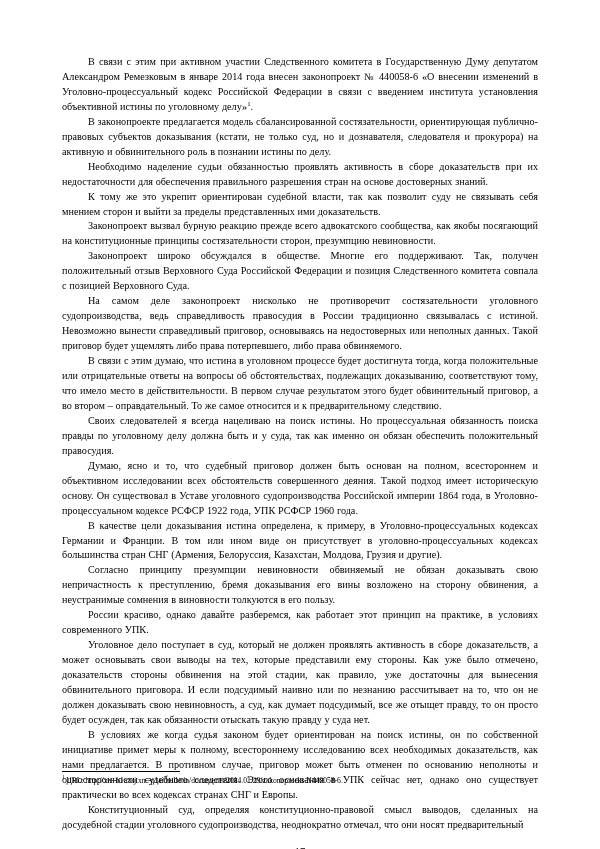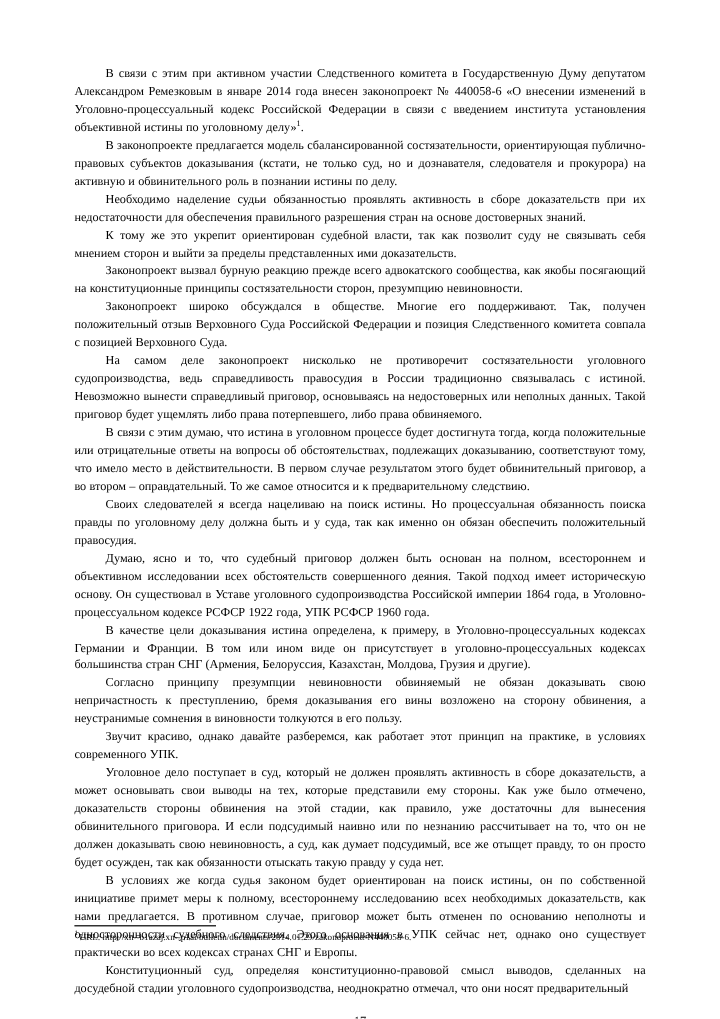--- a/index.html
+++ b/index.html
@@ -92,21 +92,21 @@
     <p class="para">Необходимо наделение судьи обязанностью проявлять активность в сборе доказательств при их недостаточности для обеспечения правильного разрешения стран на основе достоверных знаний.</p>
     <p class="para">К тому же это укрепит ориентирован судебной власти, так как позволит суду не связывать себя мнением сторон и выйти за пределы представленных ими доказательств.</p>
     <p class="para">Законопроект вызвал бурную реакцию прежде всего адвокатского сообщества, как якобы посягающий на конституционные принципы состязательности сторон, презумпцию невиновности.</p>
     <p class="para">Законопроект широко обсуждался в обществе. Многие его поддерживают. Так, получен положительный отзыв Верховного Суда Российской Федерации и позиция Следственного комитета совпала с позицией Верховного Суда.</p>
     <p class="para">На самом деле законопроект нисколько не противоречит состязательности уголовного судопроизводства, ведь справедливость правосудия в России традиционно связывалась с истиной. Невозможно вынести справедливый приговор, основываясь на недостоверных или неполных данных. Такой приговор будет ущемлять либо права потерпевшего, либо права обвиняемого.</p>
     <p class="para">В связи с этим думаю, что истина в уголовном процессе будет достигнута тогда, когда положительные или отрицательные ответы на вопросы об обстоятельствах, подлежащих доказыванию, соответствуют тому, что имело место в действительности. В первом случае результатом этого будет обвинительный приговор, а во втором – оправдательный. То же самое относится и к предварительному следствию.</p>
     <p class="para">Своих следователей я всегда нацеливаю на поиск истины. Но процессуальная обязанность поиска правды по уголовному делу должна быть и у суда, так как именно он обязан обеспечить положительный правосудия.</p>
     <p class="para">Думаю, ясно и то, что судебный приговор должен быть основан на полном, всестороннем и объективном исследовании всех обстоятельств совершенного деяния. Такой подход имеет историческую основу. Он существовал в Уставе уголовного судопроизводства Российской империи 1864 года, в Уголовно-процессуальном кодексе РСФСР 1922 года, УПК РСФСР 1960 года.</p>
     <p class="para">В качестве цели доказывания истина определена, к примеру, в Уголовно-процессуальных кодексах Германии и Франции. В том или ином виде он присутствует в уголовно-процессуальных кодексах большинства стран СНГ (Армения, Белоруссия, Казахстан, Молдова, Грузия и другие).</p>
     <p class="para">Согласно принципу презумпции невиновности обвиняемый не обязан доказывать свою непричастность к преступлению, бремя доказывания его вины возложено на сторону обвинения, а неустранимые сомнения в виновности толкуются в его пользу.</p>
-    <p class="para">Звучит красиво, однако давайте разберемся, как работает этот принцип на практике, в условиях современного УПК.</p>
+    <p class="para">России красиво, однако давайте разберемся, как работает этот принцип на практике, в условиях современного УПК.</p>
     <p class="para">Уголовное дело поступает в суд, который не должен проявлять активность в сборе доказательств, а может основывать свои выводы на тех, которые представили ему стороны. Как уже было отмечено, доказательств стороны обвинения на этой стадии, как правило, уже достаточны для вынесения обвинительного приговора. И если подсудимый наивно или по незнанию рассчитывает на то, что он не должен доказывать свою невиновность, а суд, как думает подсудимый, все же отыщет правду, то он просто будет осужден, так как обязанности отыскать такую правду у суда нет.</p>
     <p class="para">В условиях же когда судья законом будет ориентирован на поиск истины, он по собственной инициативе примет меры к полному, всестороннему исследованию всех необходимых доказательств, как нами предлагается. В противном случае, приговор может быть отменен по основанию неполноты и односторонности судебного следствия. Этого основания в УПК сейчас нет, однако оно существует практически во всех кодексах странах СНГ и Европы.</p>
     <p class="para">Конституционный суд, определяя конституционно-правовой смысл выводов, сделанных на досудебной стадии уголовного судопроизводства, неоднократно отмечал, что они носят предварительный</p>
 
   </div>
 
   <div class="footnote-zone">
     <div class="footnote-rule"></div>
     <p class="footnote"><sup>1</sup><span>URL: http://xn--b1azaj.xn--p1ai/bulletin/documents/2014.01.29/zakonoproekt-N440058-6.</span></p>
   </div>

